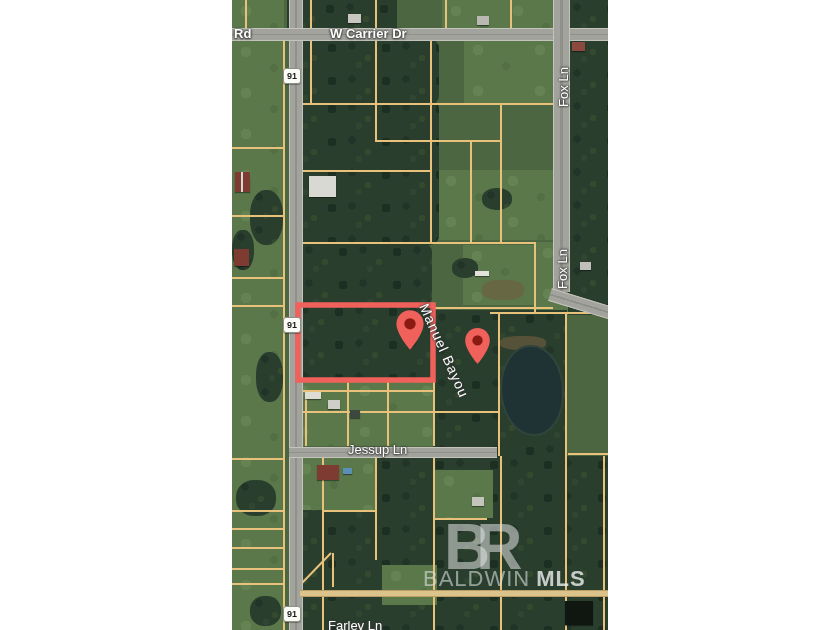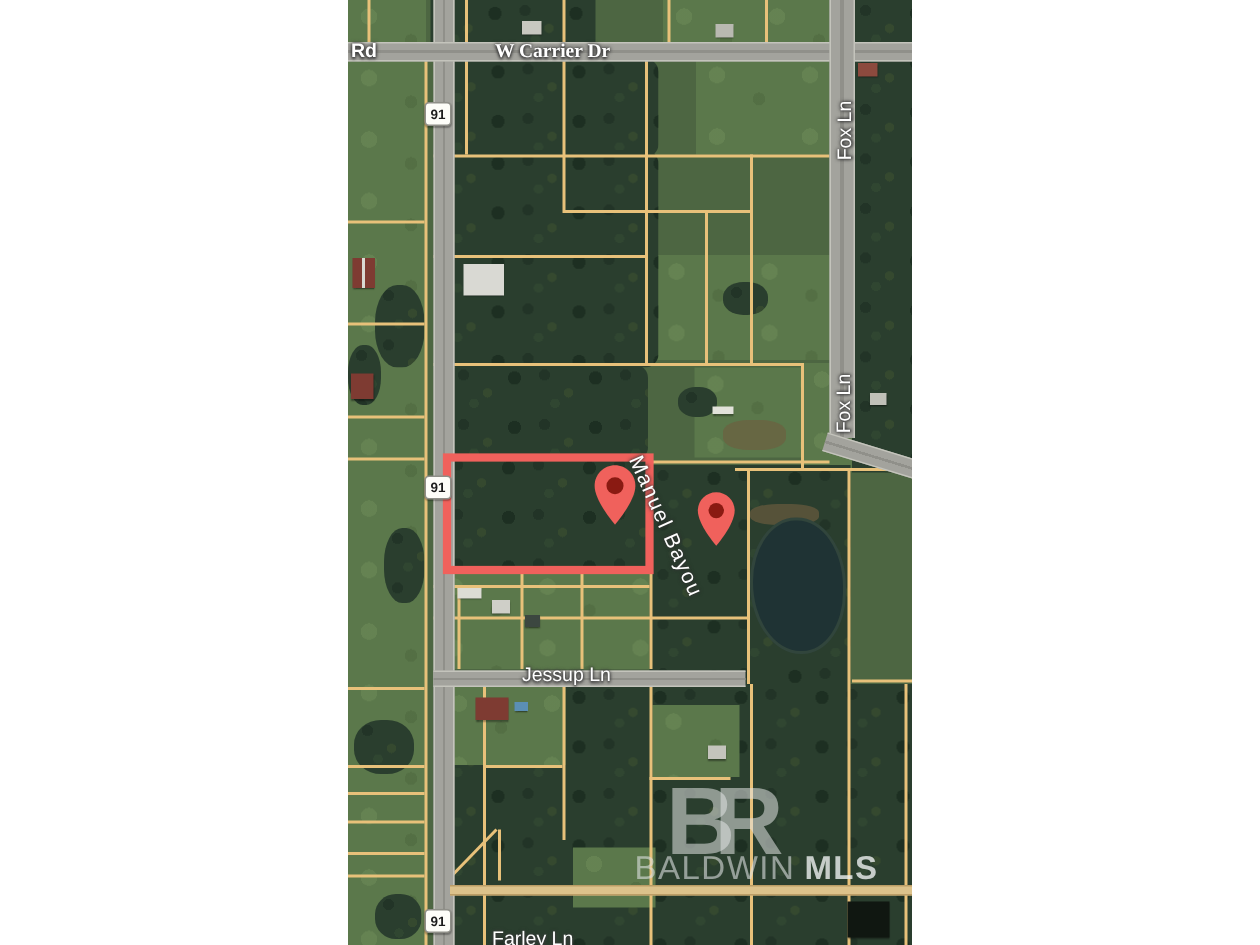--- a/index.html
+++ b/index.html
@@ -168,21 +168,21 @@
       <path d="M12 1C5.9 1 1 5.9 1 12c0 8.5 11 21 11 21s11-12.5 11-21C23 5.9 18.1 1 12 1z" fill="#f0615c"></path>
       <circle cx="12" cy="12" r="4.6" fill="#8a1a12"></circle>
     </svg>
 
     <svg class="overlay-svg" style="left:232px;top:327px;pointer-events:auto;" width="27" height="38" viewBox="0 0 24 34">
       <path d="M12 1C5.9 1 1 5.9 1 12c0 8.5 11 21 11 21s11-12.5 11-21C23 5.9 18.1 1 12 1z" fill="#f0615c"></path>
       <circle cx="12" cy="12" r="4.6" fill="#8a1a12"></circle>
     </svg>
 
     <div class="lbl" style="left:2px;top:26px;font-weight:bold;">Rd</div>
-    <div class="lbl" style="left:98px;top:26px;font-weight:bold;font-family:Liberation Serif, serif;">W Carrier Dr</div>
+    <div class="lbl" style="left:98px;top:26px;font-weight:bold;">W Carrier Dr</div>
     <div class="lbl lbl-rot" style="left:331px;top:87px;">Fox Ln</div>
     <div class="lbl lbl-rot" style="left:330px;top:269px;">Fox Ln</div>
     <div class="lbl" style="left:116px;top:442px;">Jessup Ln</div>
     <div class="lbl" style="left:96px;top:618px;text-decoration:underline;">Farley Ln</div>
     <div class="bayou" style="left:199px;top:301px;">Manuel Bayou</div>
 
     <div class="shield" style="left:51px;top:68px;">91</div>
     <div class="shield" style="left:51px;top:317px;">91</div>
     <div class="shield" style="left:51px;top:606px;">91</div>
 

